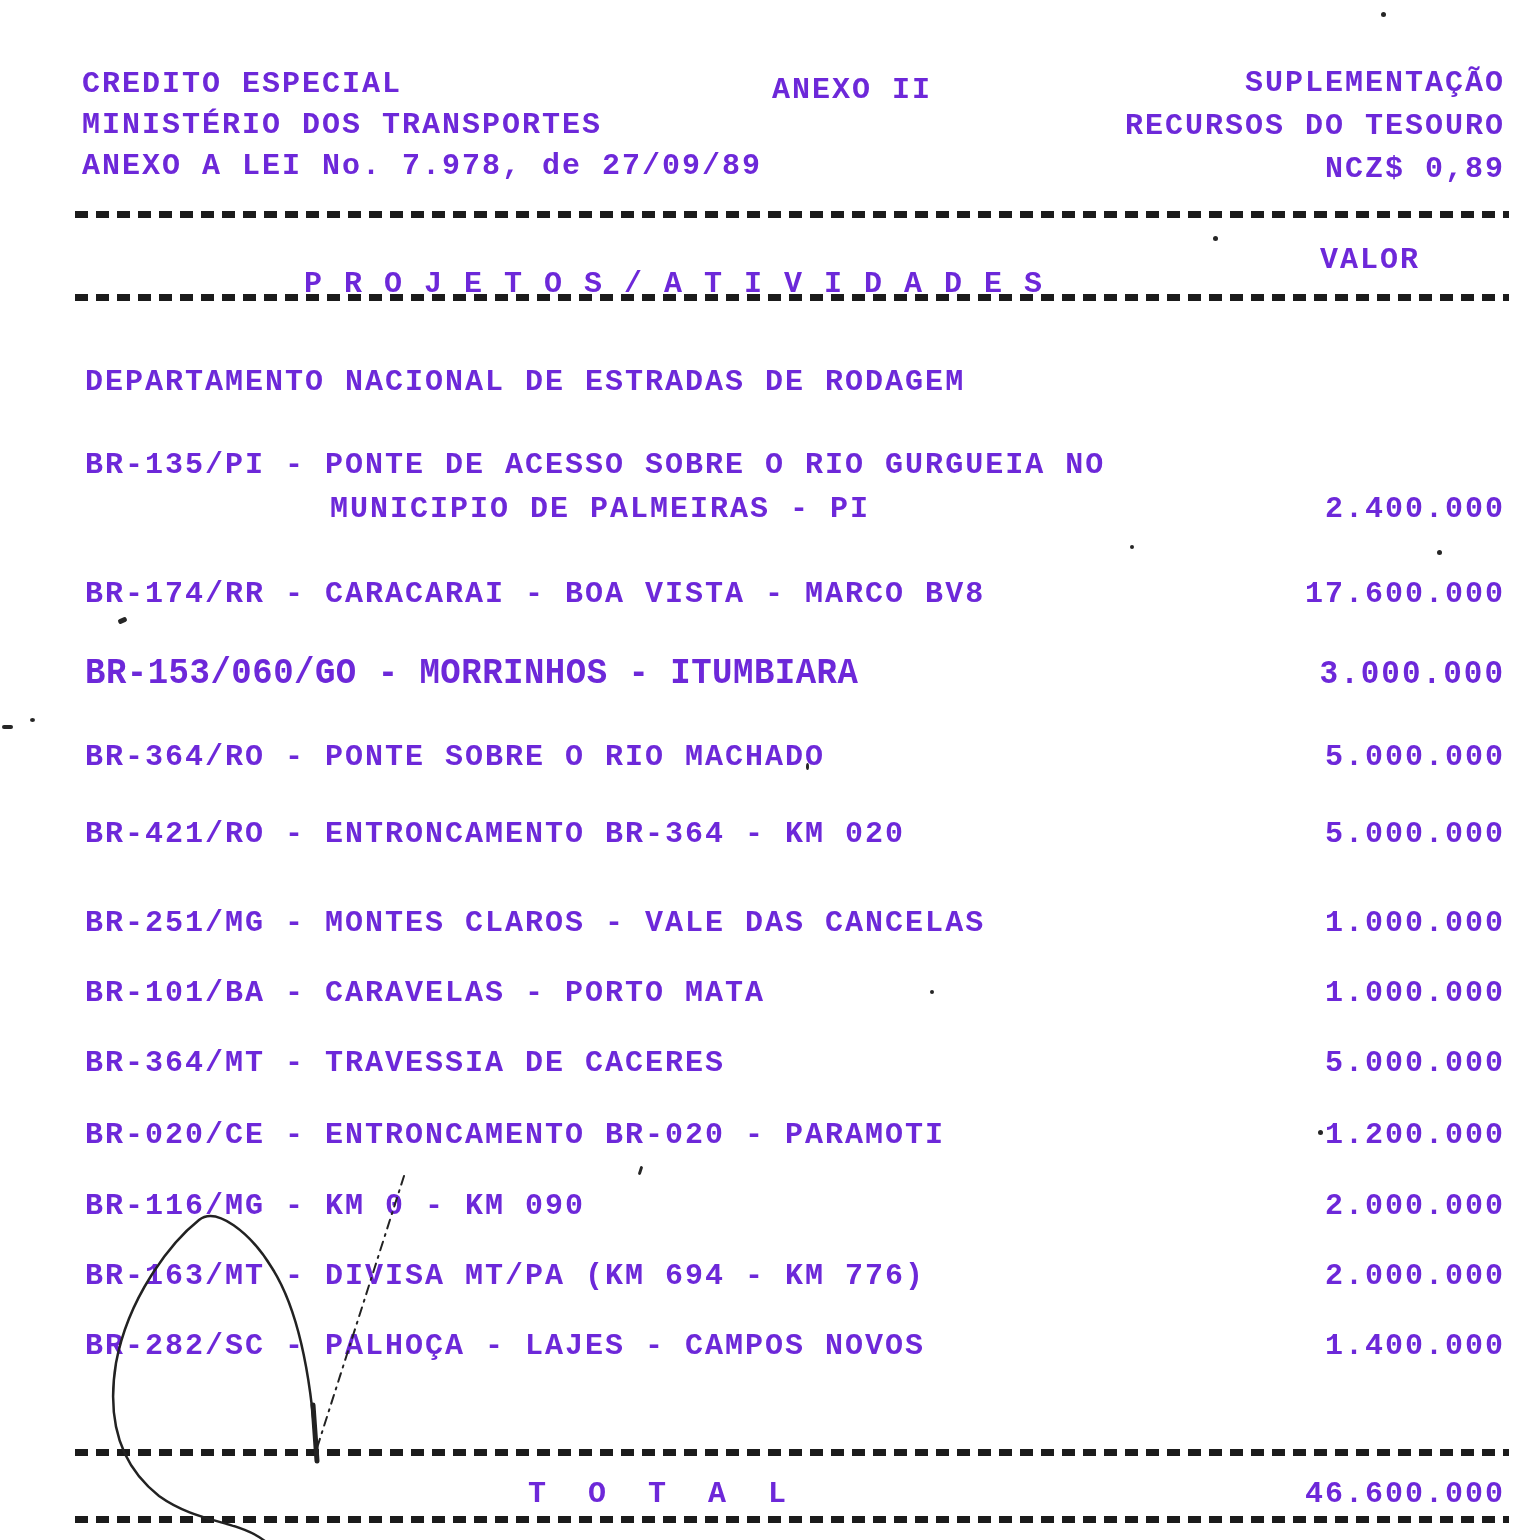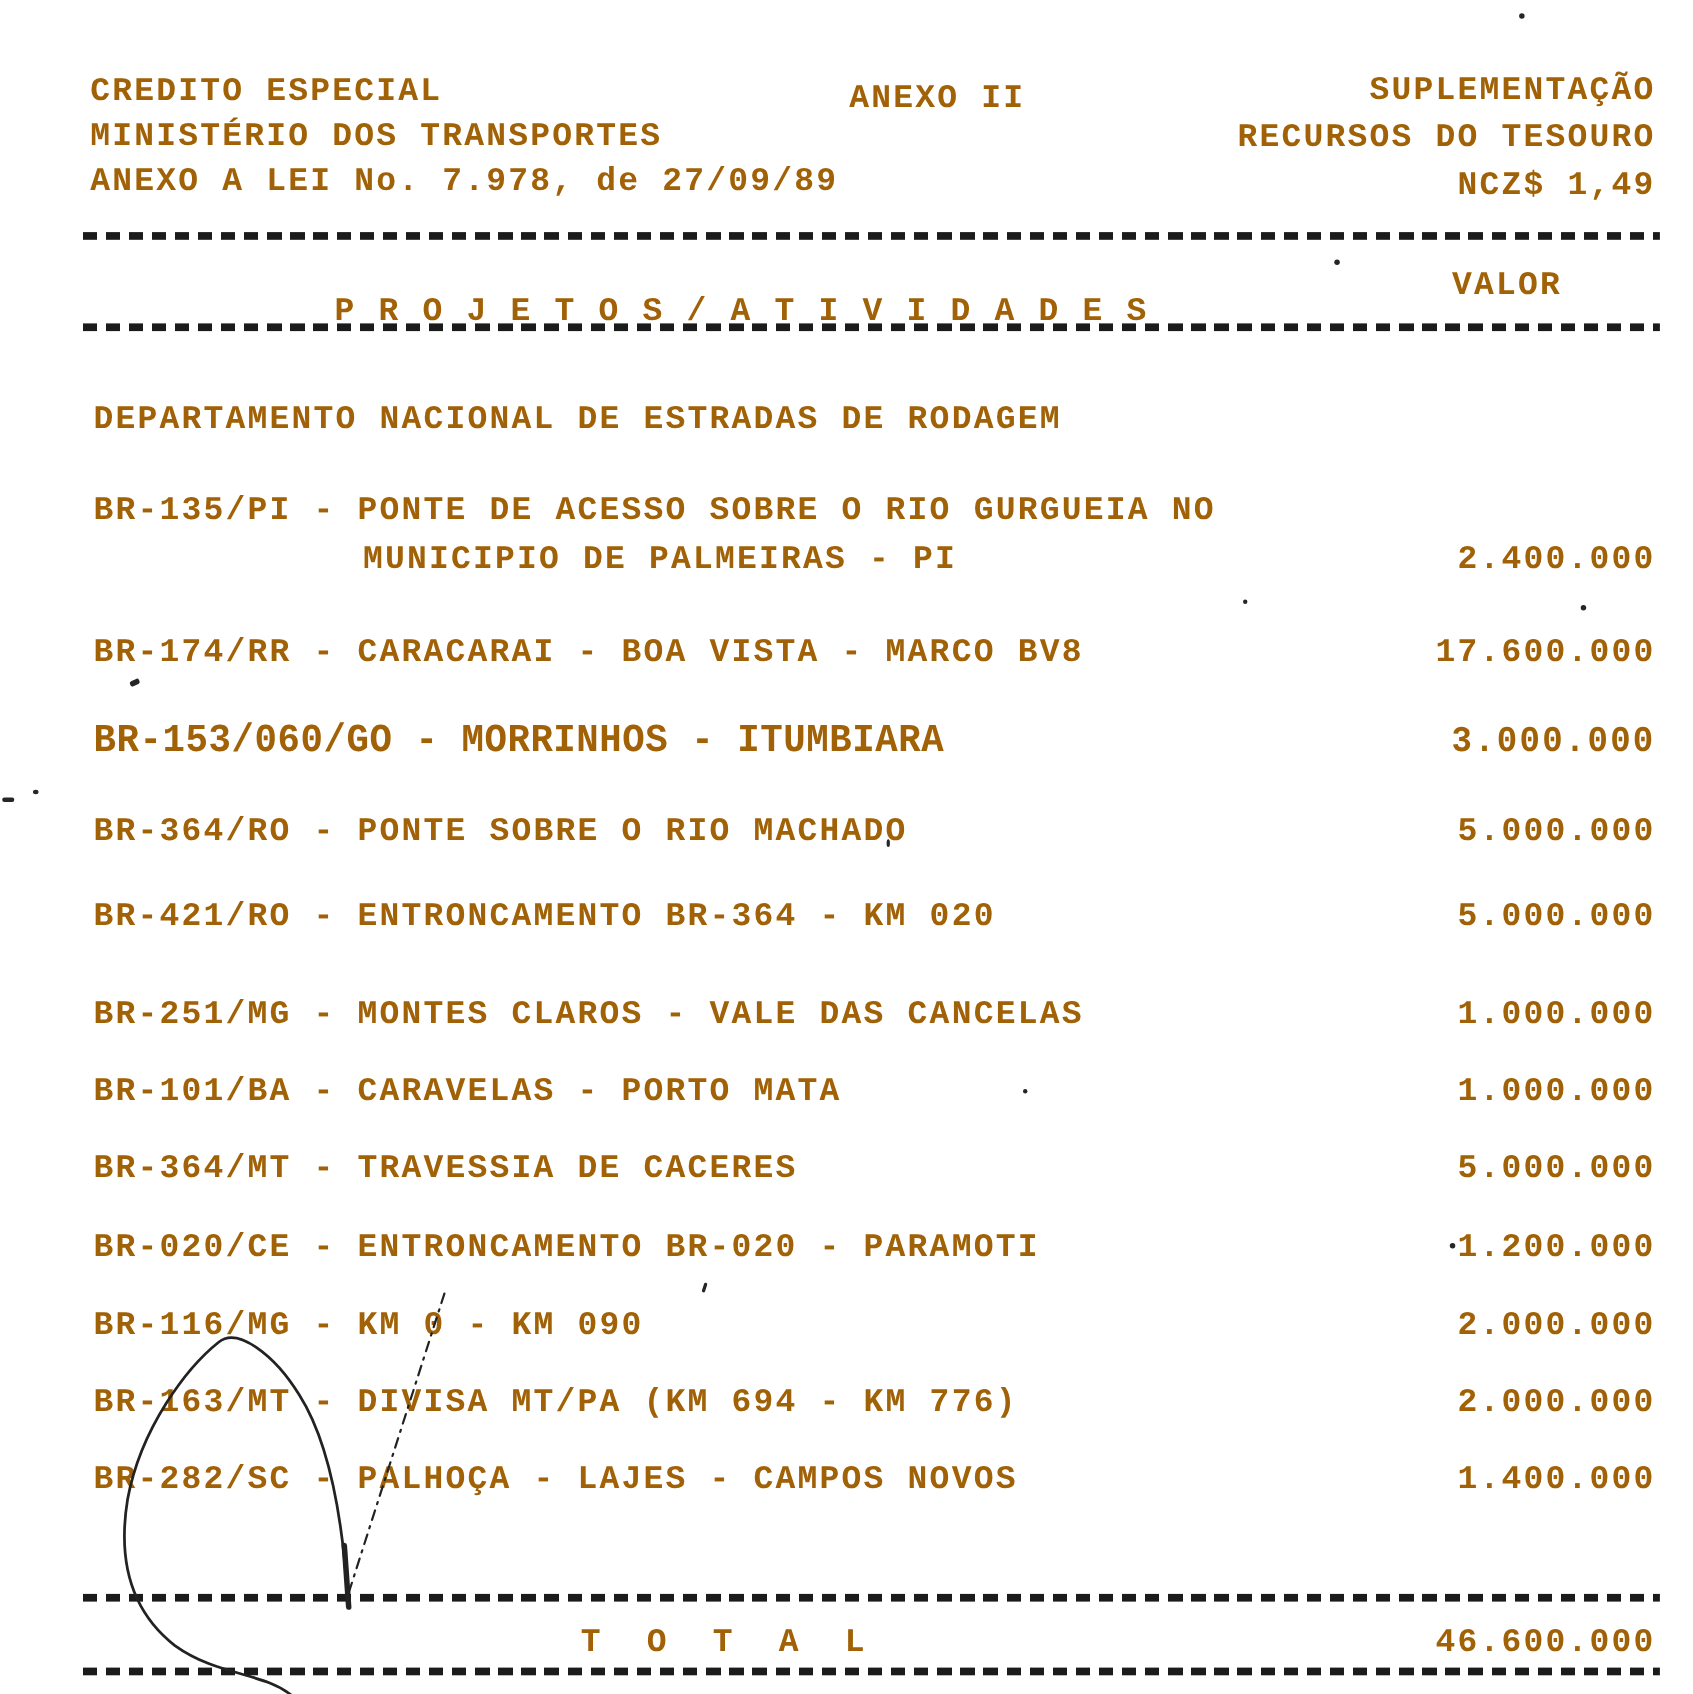--- a/index.html
+++ b/index.html
@@ -10,21 +10,21 @@
   #page {
     position: relative;
     width: 1539px;
     height: 1540px;
     background: #ffffff;
     overflow: hidden;
     font-family: "Liberation Mono", "DejaVu Sans Mono", monospace;
     font-weight: 700;
     font-size: 30px;
     letter-spacing: 2px;
-    color: #a16207;
+    color: #6d28d9;
     -webkit-font-smoothing: none;
   }
   .abs { position: absolute; white-space: nowrap; }
 
   
   .hdr-left  { left: 82px;  top: 64px;  line-height: 41px; }
   .hdr-center{ left: 772px; top: 73px; }
   .hdr-right { right: 34px; top: 62px;  line-height: 43px; text-align: right; }
 
   
@@ -87,21 +87,21 @@
     <div>CREDITO ESPECIAL</div>
     <div>MINISTÉRIO DOS TRANSPORTES</div>
     <div>ANEXO A LEI No. 7.978, de 27/09/89</div>
   </div>
 
   <div class="abs hdr-center">ANEXO II</div>
 
   <div class="abs hdr-right">
     <div>SUPLEMENTAÇÃO</div>
     <div>RECURSOS DO TESOURO</div>
-    <div>NCZ$ 1,49</div>
+    <div>NCZ$ 0,89</div>
   </div>
 
   <div class="dash dash1"></div>
 
   <div class="abs col-projects">P R O J E T O S  /  A T I V I D A D E S</div>
   <div class="abs col-value">VALOR</div>
 
   <div class="dash dash2"></div>
 
   <div class="abs dept">DEPARTAMENTO NACIONAL DE ESTRADAS DE RODAGEM</div>

